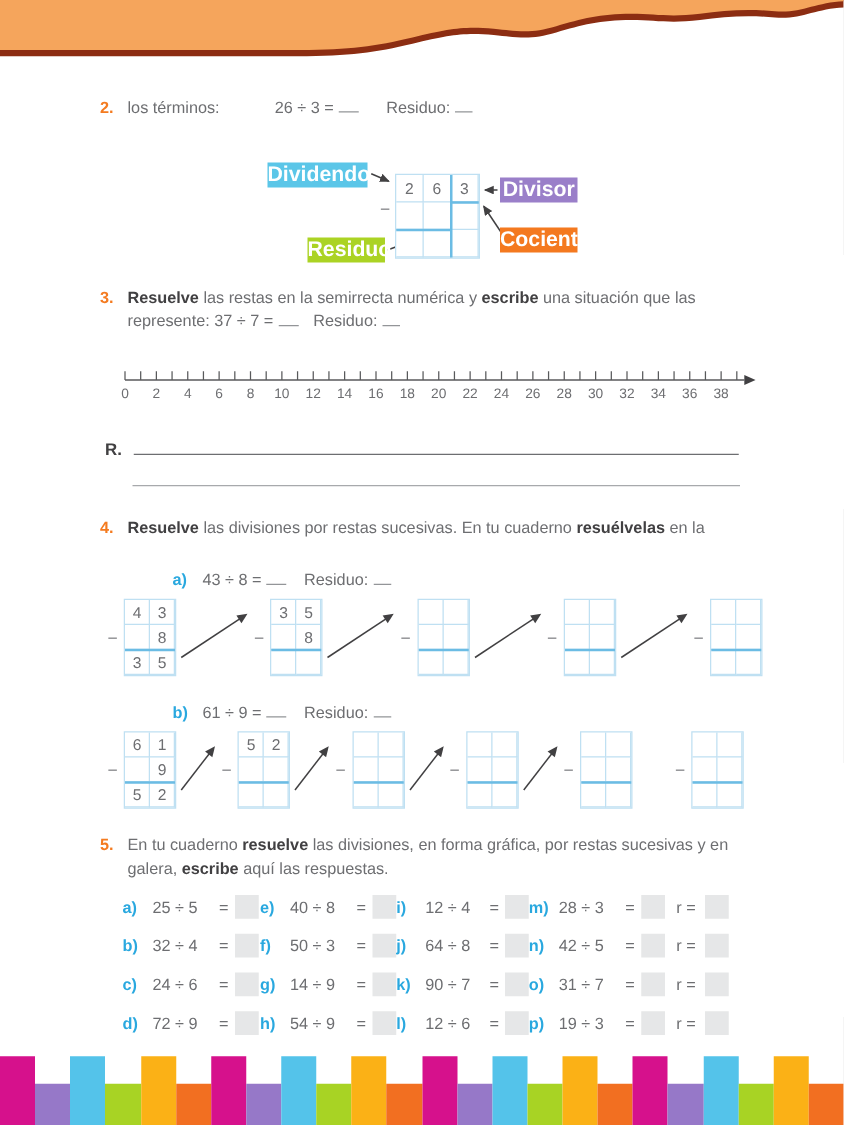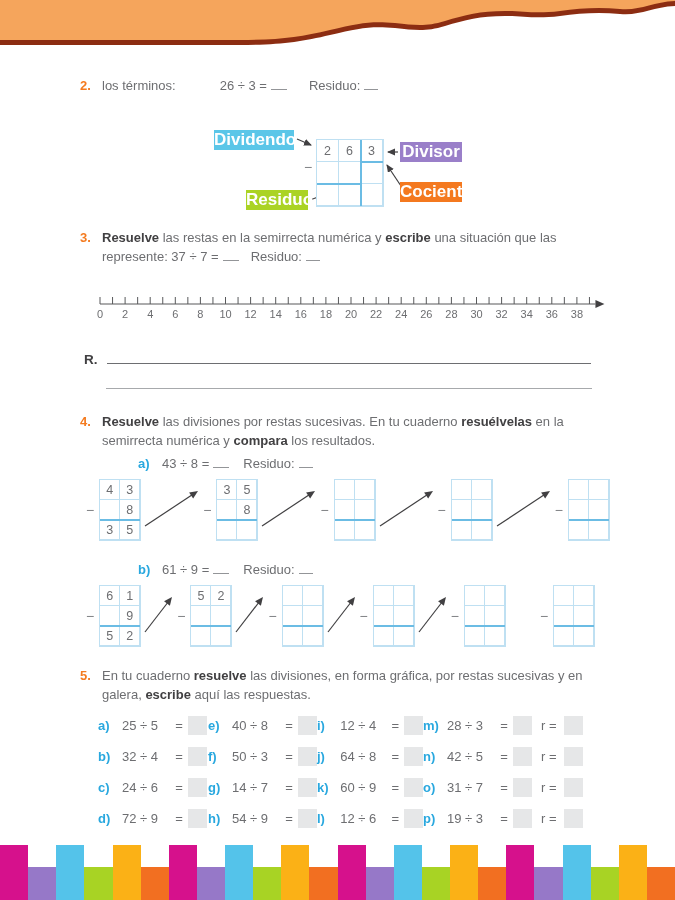--- a/index.html
+++ b/index.html
@@ -186,21 +186,20 @@
   <div class="rsec">
     <span class="b">R.</span>
     <span class="rline" style="width:484px;margin-left:6px"></span>
     <div class="rline2"></div>
   </div>
 
   <div class="ex" style="left:80px;top:412px;width:530px">
     <span class="ex-num">4.</span>
     <div>
       <div><span class="b">Resuelve</span><span> las divisiones por restas sucesivas. En tu cuaderno </span><span class="b">resuélvelas</span><span> en la</span></div>
-      <div><span>semirrecta numérica y </span><span class="b">compara</span><span> los resultados.</span></div>
     </div>
   </div>
 
   <div class="ex-line" style="left:102px;top:454px">
     <span class="letter">a)</span><span><span>43 ÷ 8 =</span><span class="gap" style="width: 4px;"></span><span class="blank" style="width: 16px;"></span><span class="gap" style="width: 14px;"></span><span>Residuo:</span><span class="gap" style="width: 4px;"></span><span class="blank" style="width: 14px;"></span></span>
   </div>
   <div class="grid-row" style="left:86px;top:479px">
       <span class="minus">−</span>
       <div class="mini-grid" style="width: 40px; height: 60px;">
         <div class="cell" style="left: 0px; top: 0px; width: 20px; height: 20px;">4</div>
@@ -392,21 +391,21 @@
         <span class="abox"></span>
       </div>
       <div class="div-item">
         <span class="letter">f)</span>
         <span class="expr">50 ÷ 3</span>
         <span class="eq">=</span>
         <span class="abox"></span>
       </div>
       <div class="div-item">
         <span class="letter">g)</span>
-        <span class="expr">14 ÷ 7</span>
+        <span class="expr">14 ÷ 9</span>
         <span class="eq">=</span>
         <span class="abox"></span>
       </div>
       <div class="div-item">
         <span class="letter">h)</span>
         <span class="expr">54 ÷ 9</span>
         <span class="eq">=</span>
         <span class="abox"></span>
       </div>
       <div class="div-item">
@@ -416,21 +415,21 @@
         <span class="abox"></span>
       </div>
       <div class="div-item">
         <span class="letter">j)</span>
         <span class="expr">64 ÷ 8</span>
         <span class="eq">=</span>
         <span class="abox"></span>
       </div>
       <div class="div-item">
         <span class="letter">k)</span>
-        <span class="expr">60 ÷ 9</span>
+        <span class="expr">90 ÷ 7</span>
         <span class="eq">=</span>
         <span class="abox"></span>
       </div>
       <div class="div-item">
         <span class="letter">l)</span>
         <span class="expr">12 ÷ 6</span>
         <span class="eq">=</span>
         <span class="abox"></span>
       </div>
       <div class="div-item">

